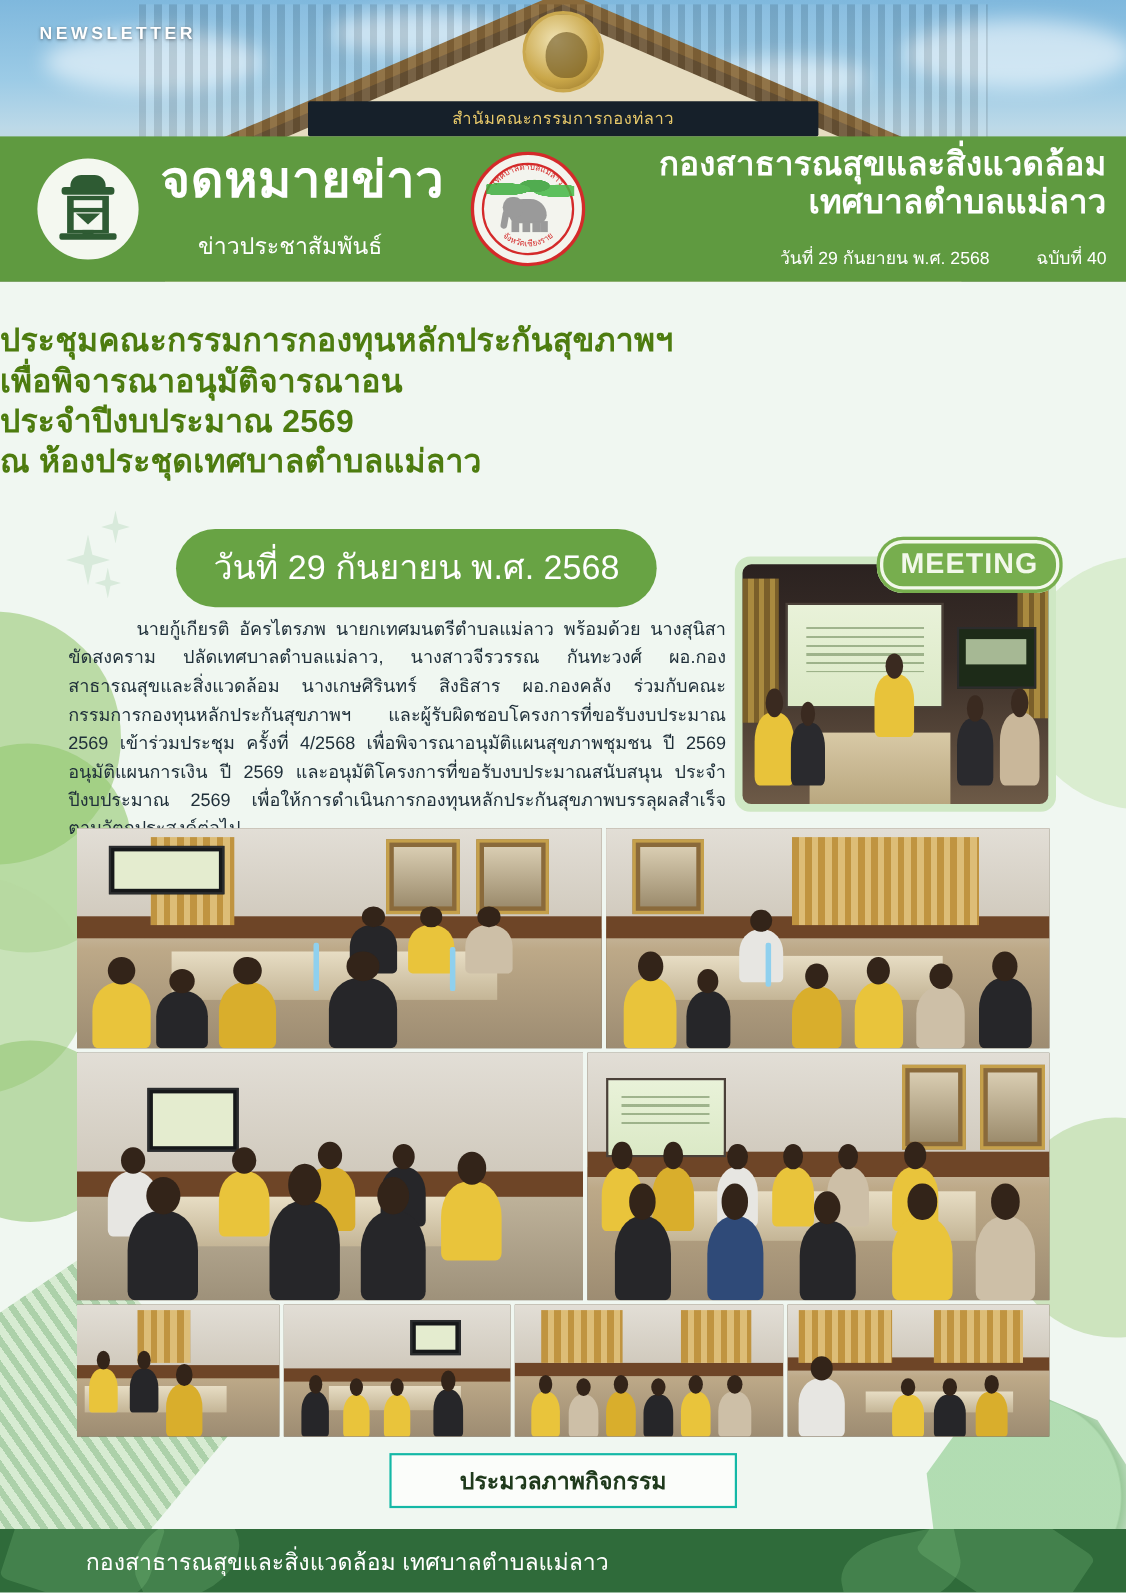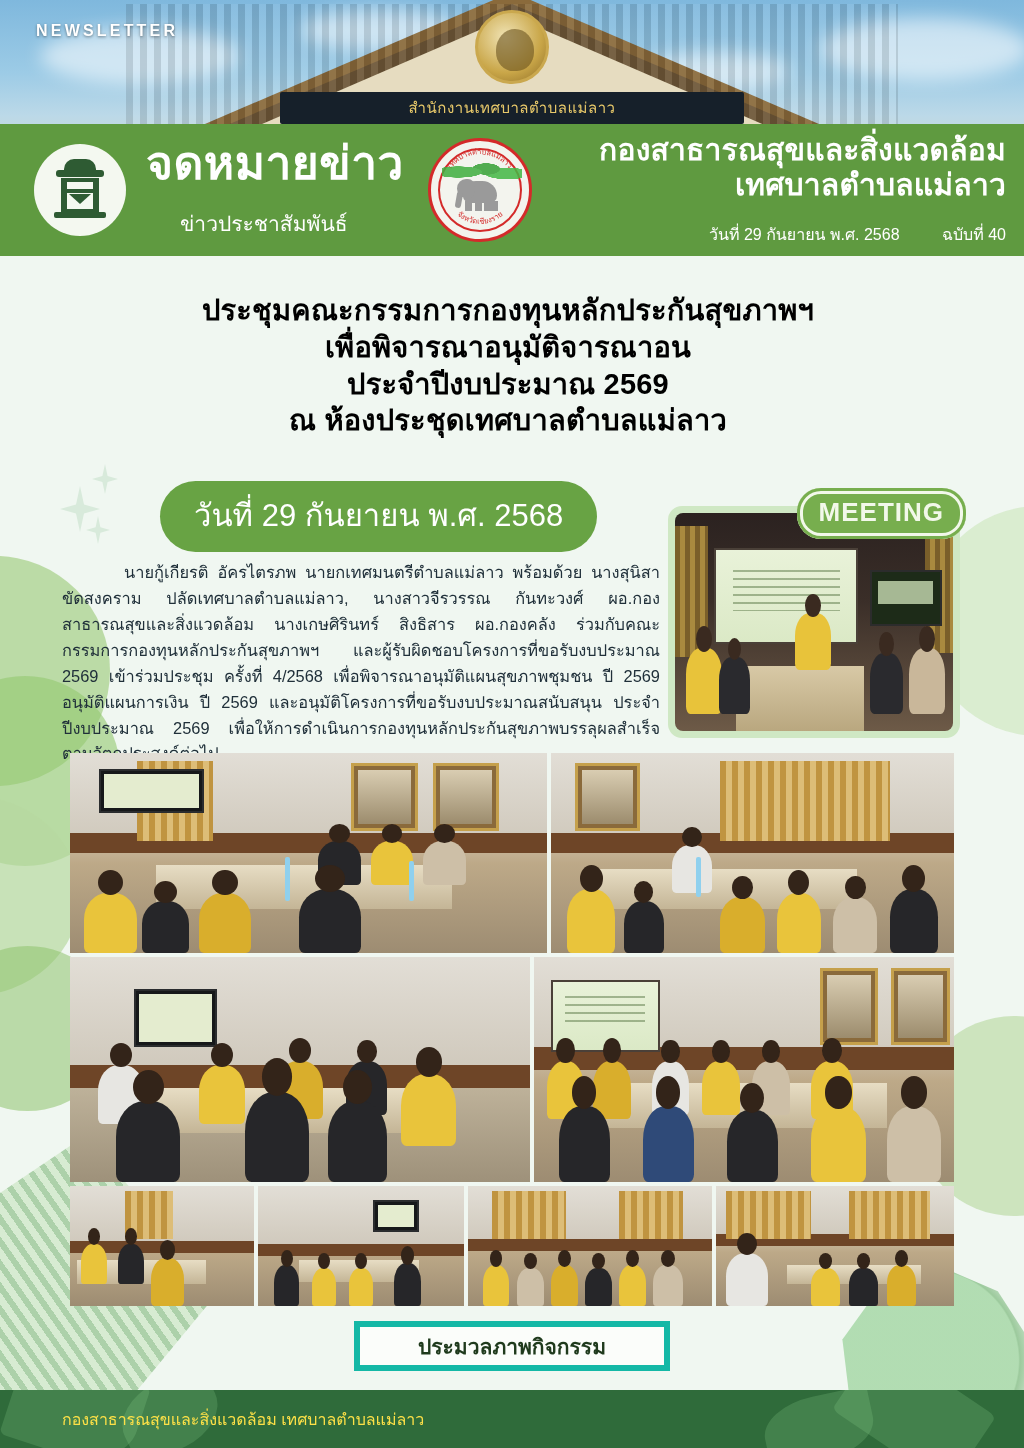--- a/index.html
+++ b/index.html
@@ -213,21 +213,21 @@
   .monstera-br {
     position: absolute; right: -20px; top: 1010px; width: 210px; height: 210px;
     background: radial-gradient(circle at 45% 45%, #7fc77f 0 55%, #58a558 56%, transparent 72%);
     clip-path: polygon(50% 0%, 78% 12%, 96% 40%, 88% 72%, 60% 96%, 30% 92%, 8% 68%, 4% 35%, 22% 10%);
     opacity: .55;
   }
 
   
   .title-block {
     position: absolute; left: 0; top: 292px; width: 1016px;
-    text-align: center; color: #000000; z-index: 4;
+    text-align: left; color: #4d7c0f; z-index: 4;
   }
   .title-block .tl {
     font-size: 29px; font-weight: 700; line-height: 1.27; letter-spacing: .2px;
   }
 
   
   .date-pill {
     position: absolute; left: 160px; top: 481px;
     background: #68a344; color: #fff;
     font-size: 31px; padding: 9px 34px 12px; border-radius: 40px;
@@ -343,42 +343,42 @@
   .pp .hd { position:absolute; top:-38%; left:26%; width:48%; height:42%;
     background:#332419; border-radius:50%; }
   .yw { background:#e9c43b; } .yw2 { background:#d9ae2c; }
   .dk { background:#262629; } .bg2 { background:#cdbfa7; }
   .bl { background:#2f4a78; } .wh { background:#e7e6e2; }
   .bottle { position:absolute; width:5px; background:#8fd0ee; border-radius:2px; }
 
   
   .caption-btn {
     position: absolute; left: 354px; top: 1321px; width: 316px; height: 50px;
-    background: #fbfdfa; border: 6px solid #14b8a6;
+    background: #fbfdfa; border: 2px solid #14b8a6;
     display: flex; align-items: center; justify-content: center;
     color: #1f3a1c; font-size: 21px; font-weight: 700;
     z-index: 6;
   }
 
   
   .footer {
     position: absolute; left: 0; bottom: 0; width: 1024px; height: 58px;
     background: #2f6b3a; display: flex; align-items: center; z-index: 7;
     overflow: hidden;
   }
   .footer .leafdec {
     position: absolute; border-radius: 50% 6% 50% 6%;
     background: rgba(150,220,150,.20);
   }
   .fl1 { left: 10px; top: -24px; width: 130px; height: 90px; transform: rotate(18deg); }
   .fl2 { left: 120px; top: -10px; width: 100px; height: 70px; transform: rotate(-26deg); }
   .fl3 { right: 40px; top: -20px; width: 140px; height: 86px; transform: rotate(34deg); }
   .fl4 { right: 150px; top: 6px; width: 110px; height: 64px; transform: rotate(-12deg); }
   .footer-left {
-    margin-left: 62px; color: #fde047; font-size: 16px; position: relative; z-index: 2;
+    margin-left: 78px; color: #ffffff; font-size: 21px; position: relative; z-index: 2;
   }
   .footer-right {
     margin-left: auto; margin-right: 46px; display: flex; align-items: center;
     gap: 12px; position: relative; z-index: 2;
   }
   .phone-circle {
     width: 36px; height: 36px; border-radius: 50%; background: #25c257;
     display: flex; align-items: center; justify-content: center; position: relative;
   }
   .phone-circle svg { width: 20px; height: 20px; }
@@ -392,21 +392,21 @@
   <div class="hero-photo">
     <div class="sky-cloud c1"></div>
     <div class="sky-cloud c2"></div>
     <div class="sky-cloud c3"></div>
     <div class="sky-cloud c4"></div>
     <div class="roof-outer"></div>
     <div class="roof-tiles"></div>
     <div class="roof-inner"></div>
     <div class="emblem"></div>
     <div class="signboard">
-      <span>สำนักงานเทศบาลตำบลแม่ลาว</span>
+      <span>สำนัมคณะกรรมการกองท่ลาว</span>
     </div>
     <div class="eave"></div>
     <div class="facade"></div>
   </div>
   <div class="newsletter-label">NEWSLETTER</div>
 
   <div class="masthead">
 
     <div class="mast-icon-wrap">
       <div class="mailbox">

